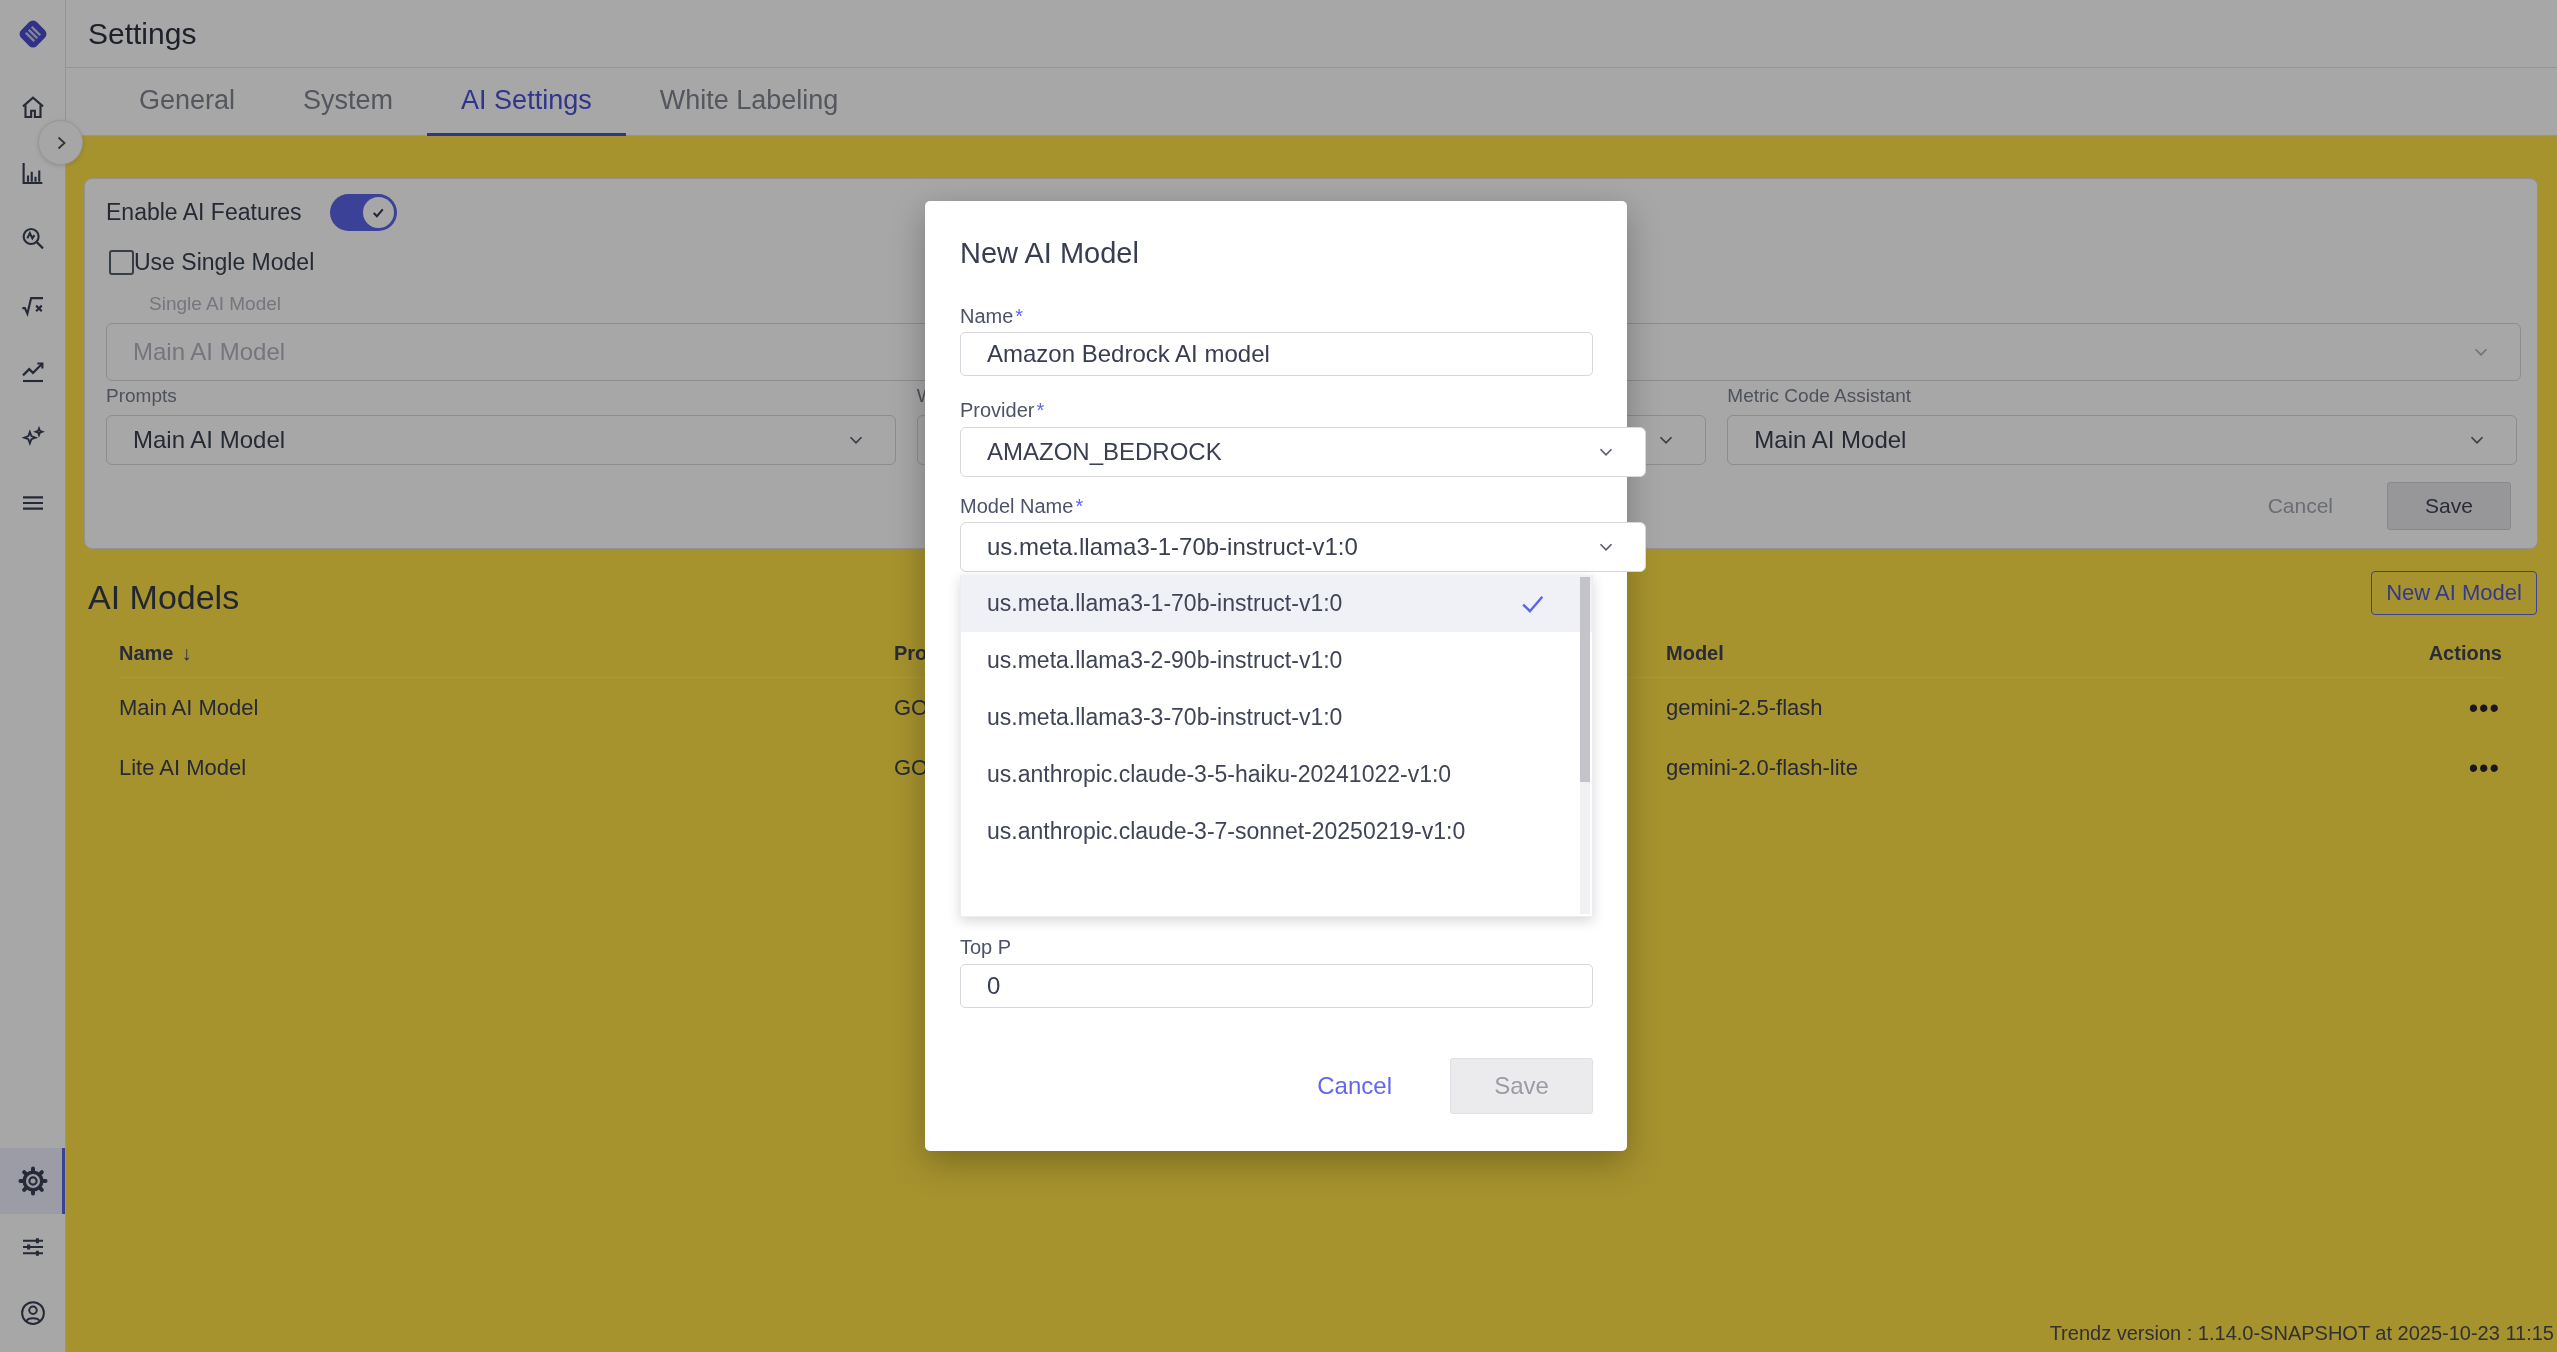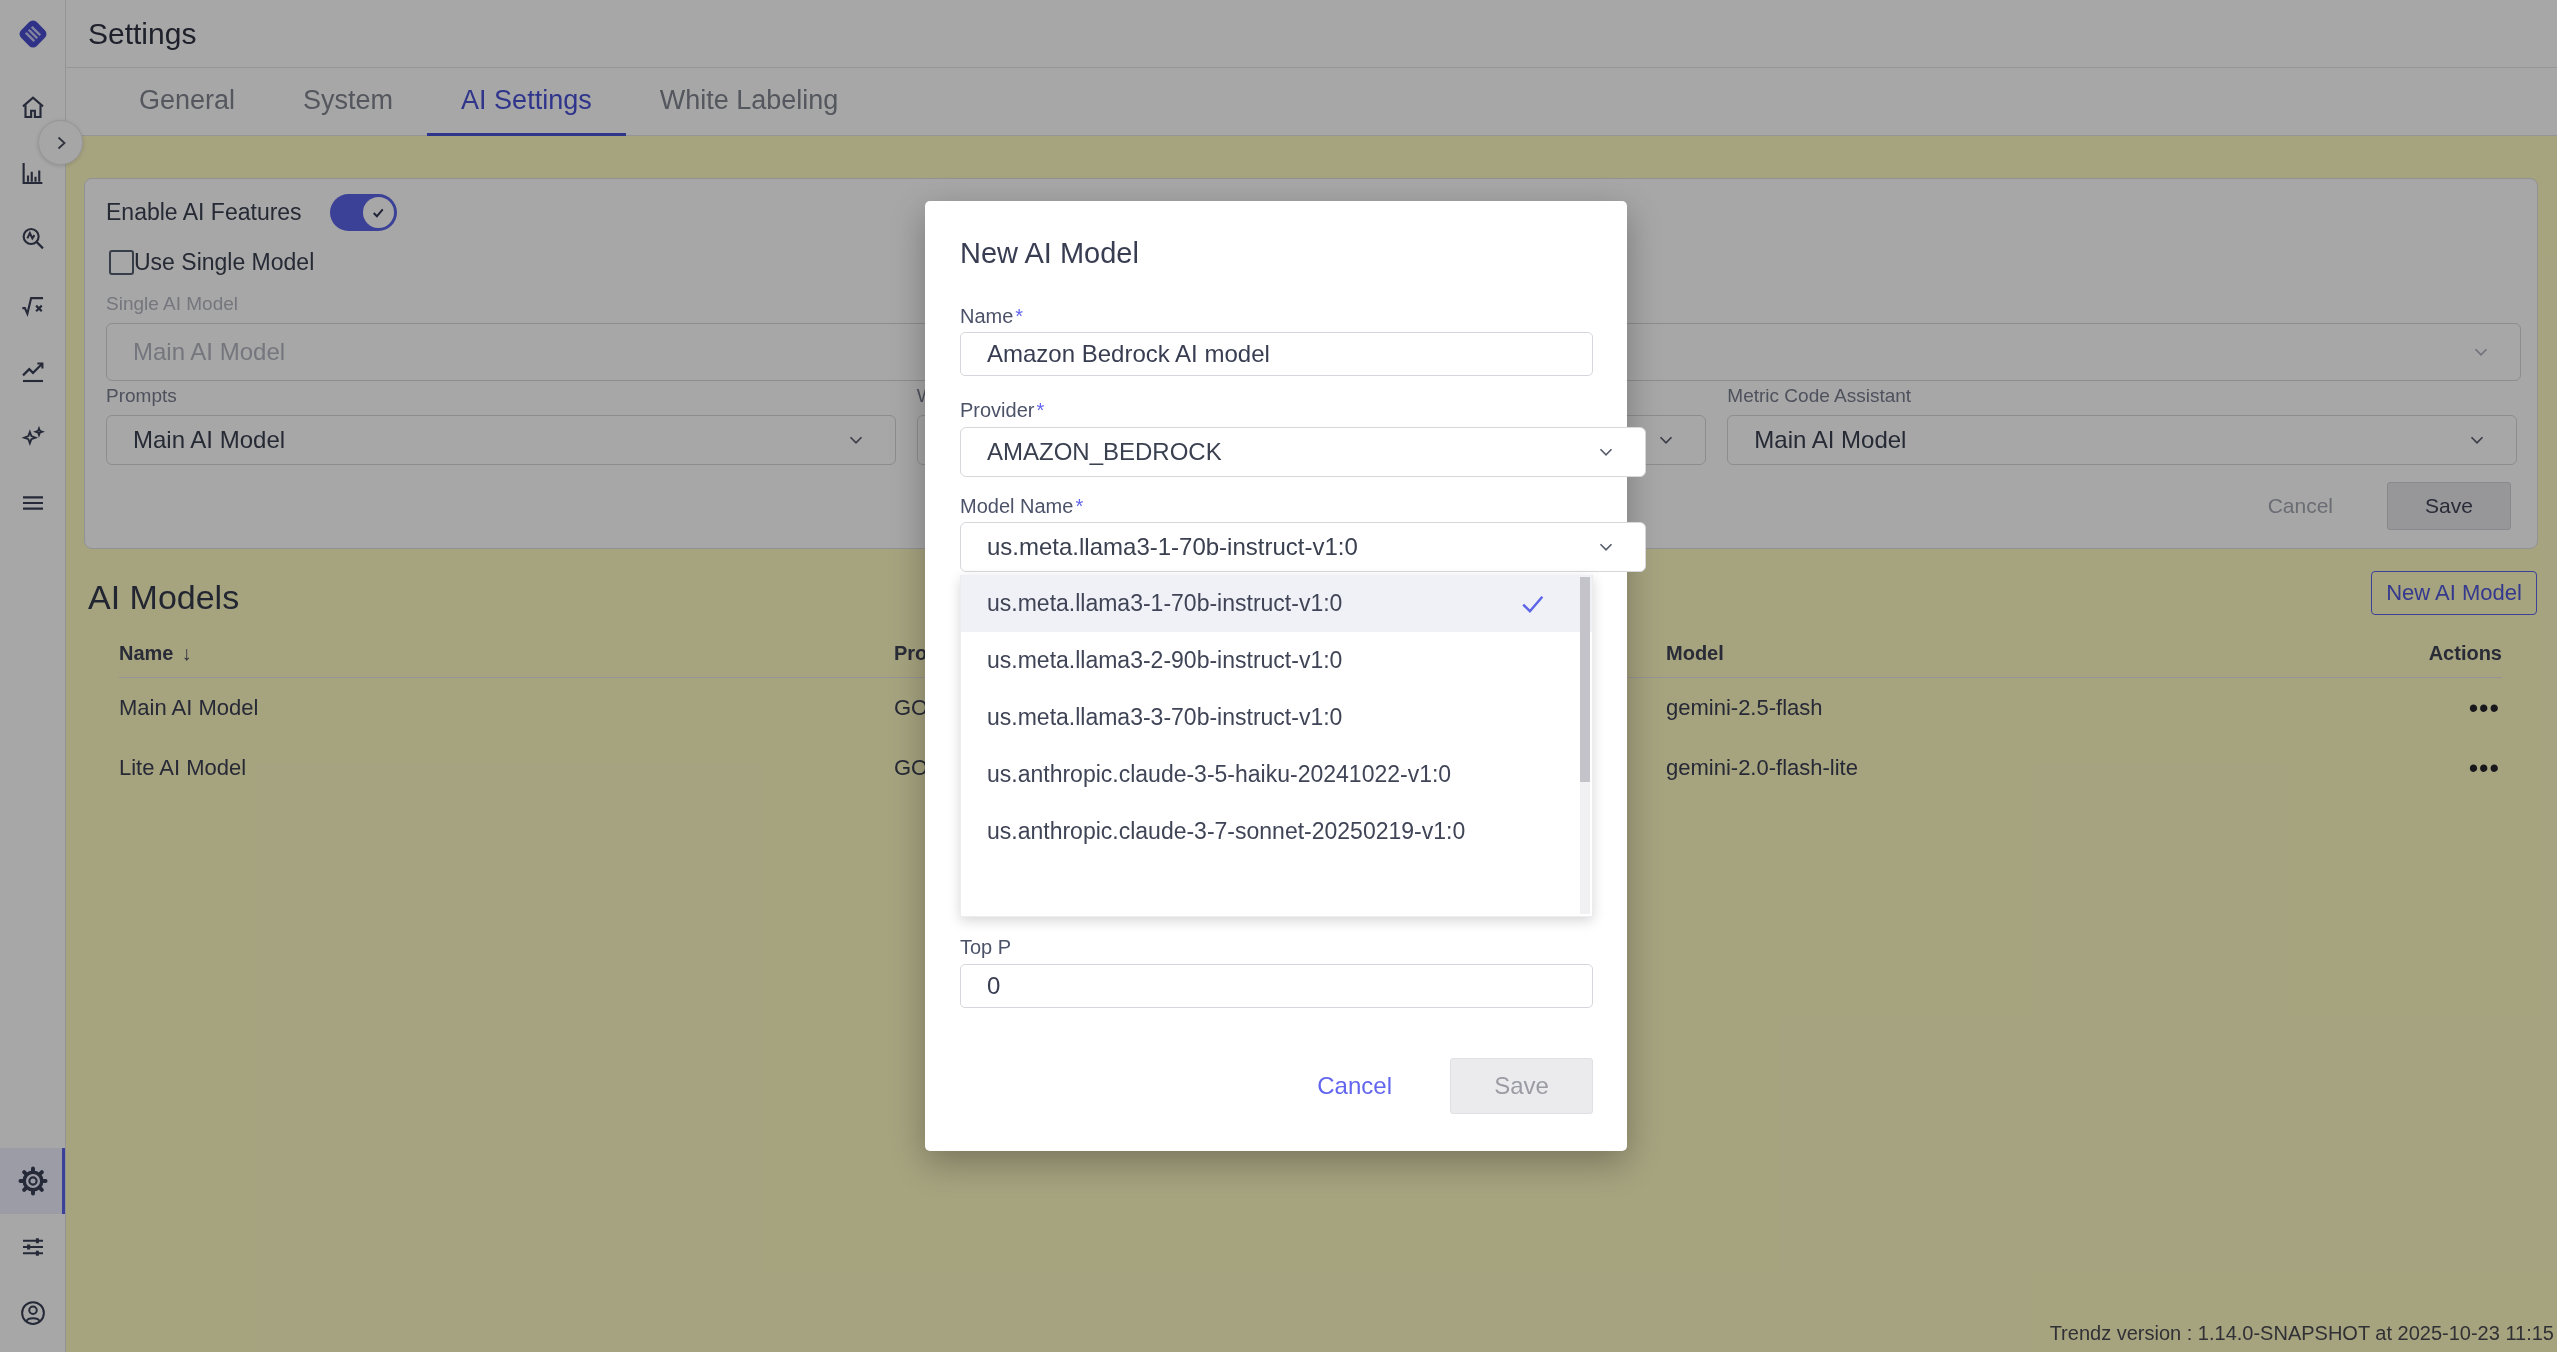--- a/index.html
+++ b/index.html
@@ -19,31 +19,31 @@
   .expand-btn { position: absolute; left: 38px; top: 120px; width: 45px; height: 45px; border-radius: 50%; background: #fdfdfd; border: 1px solid #e7e7ea; box-shadow: 0 1px 4px rgba(0,0,0,0.14); display: flex; align-items: center; justify-content: center; cursor: pointer; z-index: 11; }
 
   
   .topbar { position: absolute; left: 0; top: 0; right: 0; height: 68px; background: #fff; border-bottom: 1px solid #e6e6ea; z-index: 5; }
   .topbar h1 { position: absolute; left: 88px; top: 17px; font-size: 30px; font-weight: 500; color: #2f3342; }
   .tabs { position: absolute; left: 66px; top: 68px; right: 0; height: 68px; border-bottom: 1px solid #e4e4e8; display: flex; padding-left: 39px; background: #fff; }
   .tab { height: 68px; padding: 0 34px; display: flex; align-items: center; font-size: 27px; color: #81858f; cursor: pointer; border-bottom: 3px solid transparent; }
   .tab.active { color: #4a51d6; border-bottom-color: #4a51d6; font-weight: 500; }
 
   
-  .content { position: absolute; left: 66px; top: 136px; right: 0; bottom: 0; background: #fef9c3; }
+  .content { position: absolute; left: 66px; top: 136px; right: 0; bottom: 0; background: #fde047; }
 
   .settings-panel { position: absolute; left: 18px; top: 42px; width: 2454px; height: 371px; border: 1px solid #dfdfe3; border-radius: 8px; background: #fff; }
   .row-toggle { position: absolute; left: 21px; top: 14px; height: 38px; display: flex; align-items: center; gap: 28px; }
   .lbl { font-size: 23px; color: #3a4050; }
   .toggle { width: 67px; height: 37px; border-radius: 19px; background: #5c64e8; position: relative; cursor: pointer; }
   .toggle .thumb { position: absolute; right: 3px; top: 3px; width: 31px; height: 31px; border-radius: 50%; background: #fff; display: flex; align-items: center; justify-content: center; }
   .row-check { position: absolute; left: 24px; top: 70px; display: flex; align-items: center; cursor: pointer; }
   .checkbox { width: 25px; height: 25px; border: 2px solid #565d72; border-radius: 3px; background: transparent; }
   .field-label { font-size: 19px; color: #787d8e; margin-bottom: 8px; }
-  .field-label.disabled { color: #b3b5c0; }
+  .field-label.disabled { color: #b3b5c0; margin-left: 43px; }
   .select-box { height: 50px; border: 1px solid #d7d7dc; border-radius: 6px; background: #fff; display: flex; align-items: center; padding: 0 28px 0 26px; cursor: pointer; position: relative; }
   .select-box .val { font-size: 24px; color: #3a4050; flex: 1; white-space: nowrap; overflow: hidden; }
   .select-box.disabled .val { color: #b3b5c0; }
   .single-field { position: absolute; left: 21px; top: 114px; width: 2415px; }
   .single-field .select-box { height: 58px; }
   .three-cols { position: absolute; left: 21px; top: 206px; right: 20px; display: flex; gap: 21px; }
   .col { flex: 1; }
   .panel-actions { position: absolute; right: 26px; top: 303px; display: flex; align-items: center; gap: 44px; }
   .btn-cancel-muted { font-size: 21px; color: #a4a7b1; cursor: default; padding: 0 10px; }
   .btn-save-gray { min-width: 124px; height: 48px; background: #e7e7eb; border: 1px solid #d2d2d8; border-radius: 3px; font-size: 21px; color: #3f4254; display: flex; align-items: center; justify-content: center; cursor: pointer; }

